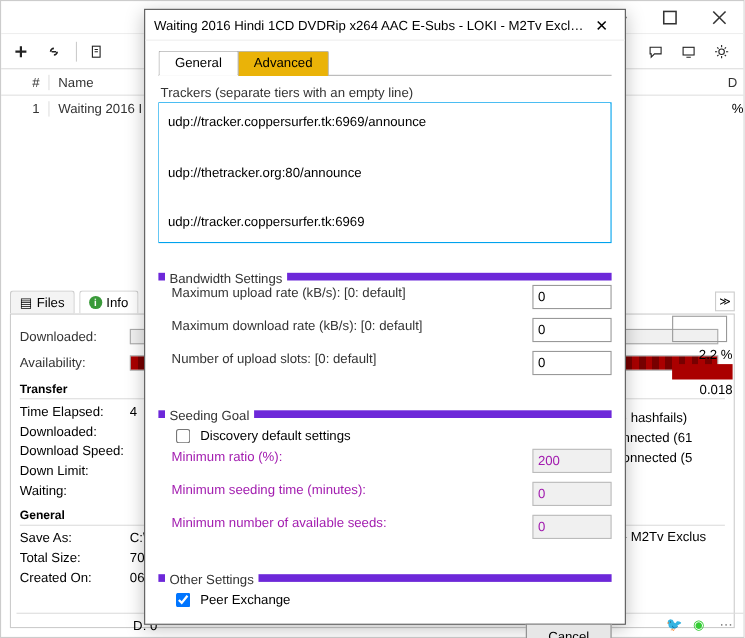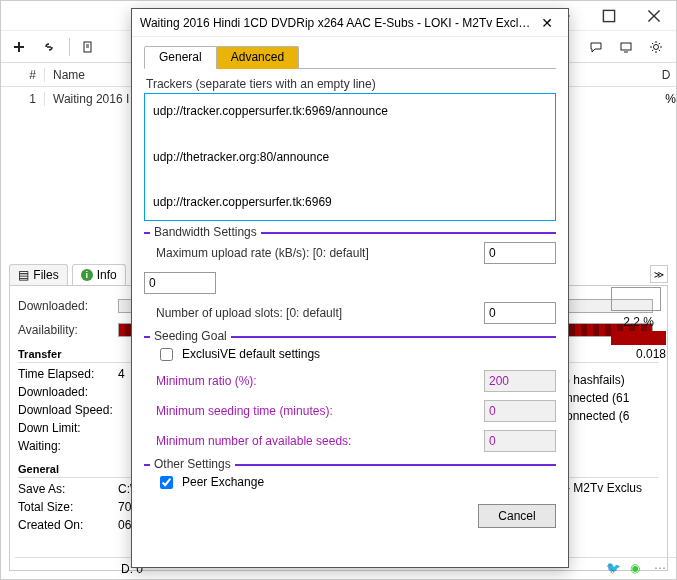--- a/index.html
+++ b/index.html
@@ -39,23 +39,23 @@
 .dlg-title { height: 28px; display: flex; align-items: center; padding: 0 8px; border-bottom: 1px solid #eee; }
 .dlg-title span { flex: 1; white-space: nowrap; overflow: hidden; text-overflow: ellipsis; }
 .dlg-close { width: 26px; text-align: center; cursor: pointer; font-size: 14px; }
 .dlg-body { padding: 8px 12px 0; }
 .tabs-row { display: flex; border-bottom: 1px solid #b5b5b5; height: 24px; }
 .tab { padding: 3px 14px 2px; border: 1px solid #b5b5b5; border-bottom: none; margin-right: -1px; background: #eab308; position: relative; top: 1px; border-radius: 2px 2px 0 0; }
 .tab.active { background: #fff; border-bottom: 1px solid #fff; }
 .fieldset { margin: 8px 0 4px; }
 .fieldset-label { color: #333; margin-bottom: 2px; padding-left: 2px; }
 .trackers-area { width: 100%; height: 128px; border: 1px solid #00a2ed; padding: 6px 8px; overflow-y: scroll; resize: none; font-size: 12px; line-height: 1.9; white-space: pre; font-family: inherit; }
-.group { border-top: 2px solid #6d28d9; margin-top: 8px; padding-top: 4px; position: relative; }
+.group { border-top: 7px solid #6d28d9; margin-top: 24px; padding-top: 4px; position: relative; }
 .group-title { position: absolute; top: -9px; left: 6px; background: #fff; padding: 0 4px; font-size: 12px; color: #333; }
-.row { display: flex; align-items: center; height: 30px; }
+.row { display: flex; align-items: flex-start; height: 30px; }
 .row label { flex: 1; padding-left: 12px; color: #333; }
 .row.disabled label, .row.disabled input[type=text] { color: #a21caf; }
 .row input[type=text] { width: 72px; height: 22px; border: 1px solid #999; padding: 0 4px; font-size: 12px; }
 .row.disabled input[type=text] { background: #f0f0f0; border-color: #bbb; }
 .chk { display: flex; align-items: center; gap: 6px; padding-left: 12px; height: 24px; }
 .chk input { width: 13px; height: 13px; }
 .two-col { display: flex; }
 .two-col .col { flex: 1; }
 .btn-row { display: flex; justify-content: flex-end; gap: 8px; padding: 10px 12px; }
 .btn { width: 78px; height: 24px; border: 1px solid #8a8a8a; background: #e7e7e7; font-size: 12px; }
@@ -205,30 +205,30 @@
         <div class="v">708</div>
       </div>
     <div class="info-pair">
         <div class="k">Created On:</div>
         <div class="v">06/</div>
       </div>
   </div>
 
   <div class="right-col">
     <div style="height:24px; width:50px; border:1px solid #999; margin-bottom:4px"></div>
-    <div style="text-align:center">2.2 %</div>
+    <div style="text-align:right">2.2 %</div>
     <div style="height:14px; background:#a00; margin:2px 0"></div>
     <div style="text-align:right">0.018</div>
   </div>
 
   <div class="right-overflow">
     <div style="height:22px"></div>
     <div>) hashfails)</div>
     <div>nnected (61</div>
-    <div>onnected (6</div>
+    <div>onnected (5</div>
     <div style="height:54px"></div>
     <div>- M2Tv Exclus</div>
   </div>
 
   <div class="statusbar">
     <span style="margin-left:100px">D: 0</span>
     <div class="spacer"></div>
     <span class="status-icon" style="color:#1da1f2">🐦</span>
     <span class="status-icon" style="color:#3c3">◉</span>
     <span class="status-icon" style="color:#888">⋯</span>
@@ -257,33 +257,34 @@
 udp://tracker.leechers-paradise.org:6969/announce</textarea>
     </div>
 
     <div class="group">
       <div class="group-title">Bandwidth Settings</div>
       <div class="row">
           <label>Maximum upload rate (kB/s): [0: default]</label>
           <input type="text" value="0" style="">
         </div>
       <div class="row">
+          <label>Maximum download rate (kB/s): [0: default]</label>
           <input type="text" value="0" style="">
         </div>
       <div class="row">
           <label>Number of upload slots: [0: default]</label>
           <input type="text" value="0" style="">
         </div>
     </div>
 
     <div class="group">
       <div class="group-title">Seeding Goal</div>
       <div class="chk">
           <input type="checkbox" style="">
-          <span>ExclusiVE default settings</span>
+          <span>Discovery default settings</span>
         </div>
       <div class="row disabled">
           <label>Minimum ratio (%):</label>
           <input type="text" disabled="" value="200" style="">
         </div>
       <div class="row disabled">
           <label>Minimum seeding time (minutes):</label>
           <input type="text" disabled="" value="0" style="">
         </div>
       <div class="row disabled">

